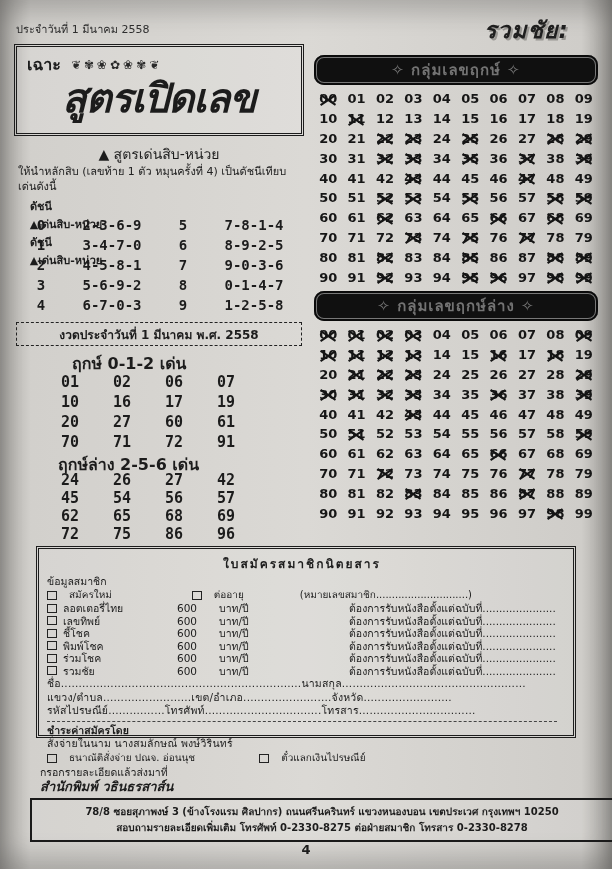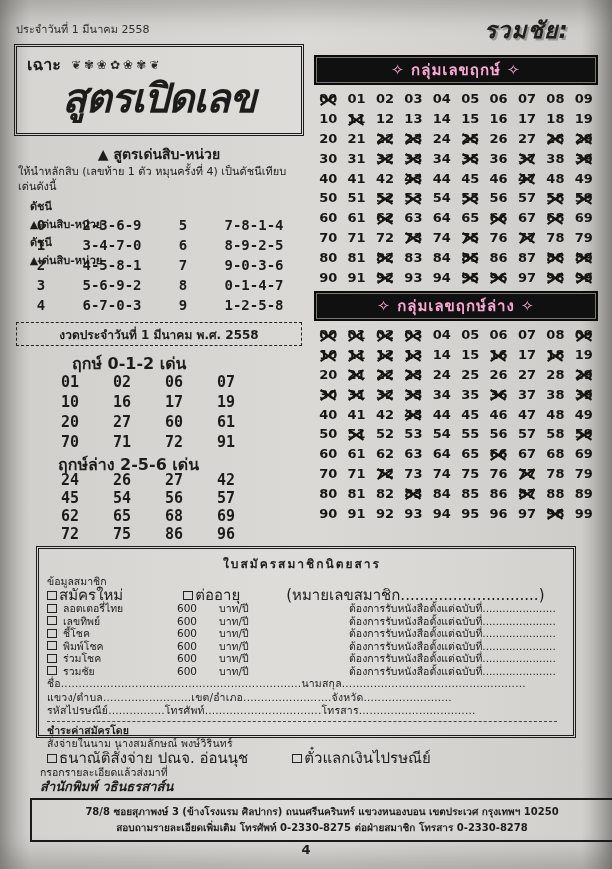--- a/index.html
+++ b/index.html
@@ -18,21 +18,21 @@
   .logo{ left:484px; top:12px; font-size:23px; font-weight:bold; font-style:italic;
          color:#1f1f1f; text-shadow:2px 2px 0 #9a9894; letter-spacing:1px; }
 
   
   .formula-box{ left:14px; top:44px; width:290px; height:92px; border:3px double #1c1c1c; background:rgba(255,255,255,.12); }
   .tag-row{ display:flex; align-items:center; gap:10px; padding:5px 10px 0 10px; }
   .tag{ font-size:16px; font-weight:bold; }
   .tag-decor{ font-size:12px; letter-spacing:3px; color:#2a2a2a; }
   .formula-title{ text-align:center; font-size:40px; font-weight:bold; font-style:italic; line-height:1.05; letter-spacing:-1px; }
 
-  .formula-heading{ left:14px; top:143px; width:290px; text-align:center; font-weight:bold; font-size:14px; }
+  .formula-heading{ left:14px; top:143px; width:290px; text-align:center; font-weight:normal; font-size:14px; }
   .intro{ left:18px; top:164px; width:288px; font-size:11px; line-height:15px; color:#222; }
 
   .idx-head{ left:18px; top:197px; display:flex; font-size:11px; font-weight:bold;flex-direction:column; }
   .idx-head .h1{ width:46px; text-align:center; }
   .idx-head .h2{ width:96px; text-align:center; }
   .idx-table{ left:18px; top:215px; }
   .idx-table .drow{ display:flex; }
   .idx-table .dcell{ font-family:"DejaVu Sans Mono",monospace; font-weight:bold; font-size:14px; line-height:20px; text-align:center; }
   .idx-table .dcell:nth-child(1), .idx-table .dcell:nth-child(3){ width:46px; }
   .idx-table .dcell:nth-child(2), .idx-table .dcell:nth-child(4){ width:96px; }
@@ -44,41 +44,41 @@
   .luck-top-heading{ left:72px; top:351px; }
   .luck-bottom-heading{ left:58px; top:452px; }
   .luck{ }
   .luck .drow{ display:flex; }
   .luck .dcell{ width:52px; text-align:center; font-family:"DejaVu Sans Mono",monospace; font-weight:bold; font-size:15px; line-height:20px; }
   .luck-top{ left:44px; top:372px; }
   .luck-bottom{ left:44px; top:471px; }
   .luck-bottom .dcell{ line-height:18px; }
 
   
-  .group-header{ width:284px; height:30px; background:#101010; color:#f9a8d4;
+  .group-header{ width:284px; height:30px; background:#101010; color:#737373;
     display:flex; align-items:center; justify-content:center; font-weight:bold; font-size:15px;
-    border-radius:0; box-shadow:inset 0 0 0 2px #0a0a0a, inset 0 0 0 3px #777; letter-spacing:1px; }
+    border-radius:10px; box-shadow:inset 0 0 0 2px #0a0a0a, inset 0 0 0 3px #777; letter-spacing:1px; }
   .gh1{ left:314px; top:55px; }
   .gh2{ left:314px; top:291px; }
   .numgrid{ width:284px; display:grid; grid-template-columns:repeat(10,1fr); grid-auto-rows:19.8px; }
   .ng1{ left:314px; top:89px; }
   .ng2{ left:314px; top:325px; }
   .numcell{ position:relative; display:flex; align-items:center; justify-content:center;
             font-weight:bold; font-size:13px; color:#161616; }
   .numcell.crossed::before, .numcell.crossed::after{
     content:""; position:absolute; left:5px; right:5px; top:50%; height:2px; background:#141414; }
   .numcell.crossed::before{ transform:rotate(34deg); }
   .numcell.crossed::after{ transform:rotate(-34deg); }
 
   
   .form-box{ left:36px; top:546px; width:540px; height:192px; border:3px double #1c1c1c;
              padding:5px 16px 3px 8px; background:rgba(255,255,255,.10); }
   .form-title{ text-align:center; font-size:12px; font-weight:bold; letter-spacing:2px; margin-bottom:2px; }
   .form-subtle{ font-size:10.5px; line-height:13px; }
-  .cb-row{ display:flex; align-items:center; gap:2px; font-size:15px; line-height:14px; }
+  .cb-row{ display:flex; align-items:center; gap:12px; font-size:10px; line-height:14px; }
   .cb{ display:inline-block; width:10px; height:9px; border:1.5px solid #222; background:transparent; flex:0 0 auto; }
   .cb-gap{ width:56px; }
   .member-no{ margin-left:44px; }
   .magrow{ display:flex; align-items:center; gap:6px; font-size:10.5px; line-height:12.5px; height:12.5px; }
   .mname{ width:108px; }
   .mprice{ width:36px; text-align:left; }
   .munit{ width:66px; }
   .mnote{ margin-left:58px; }
   .fline{ font-size:10.5px; line-height:13.5px; letter-spacing:.2px; }
   .pay-divider{ border-top:1px dashed #444; margin:3px 0 2px 0; }

